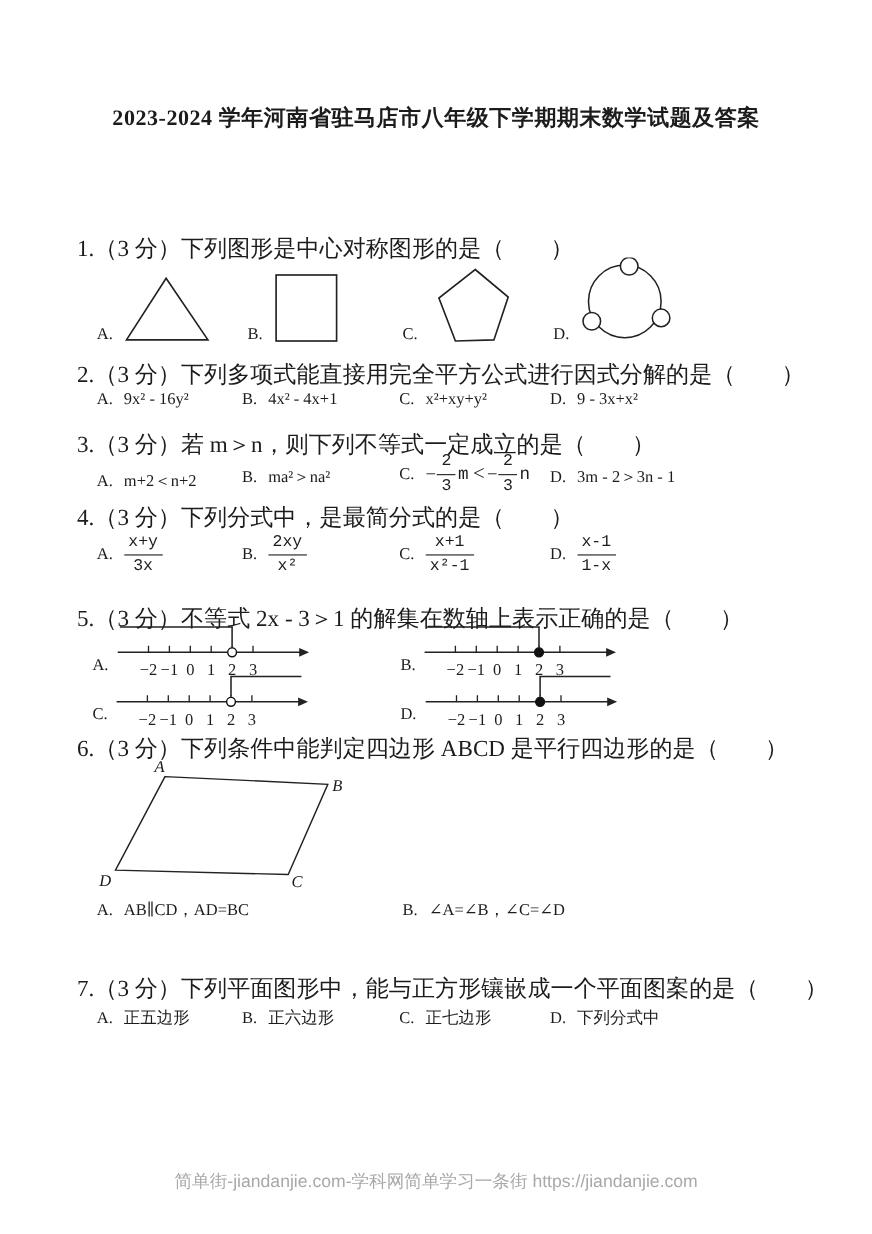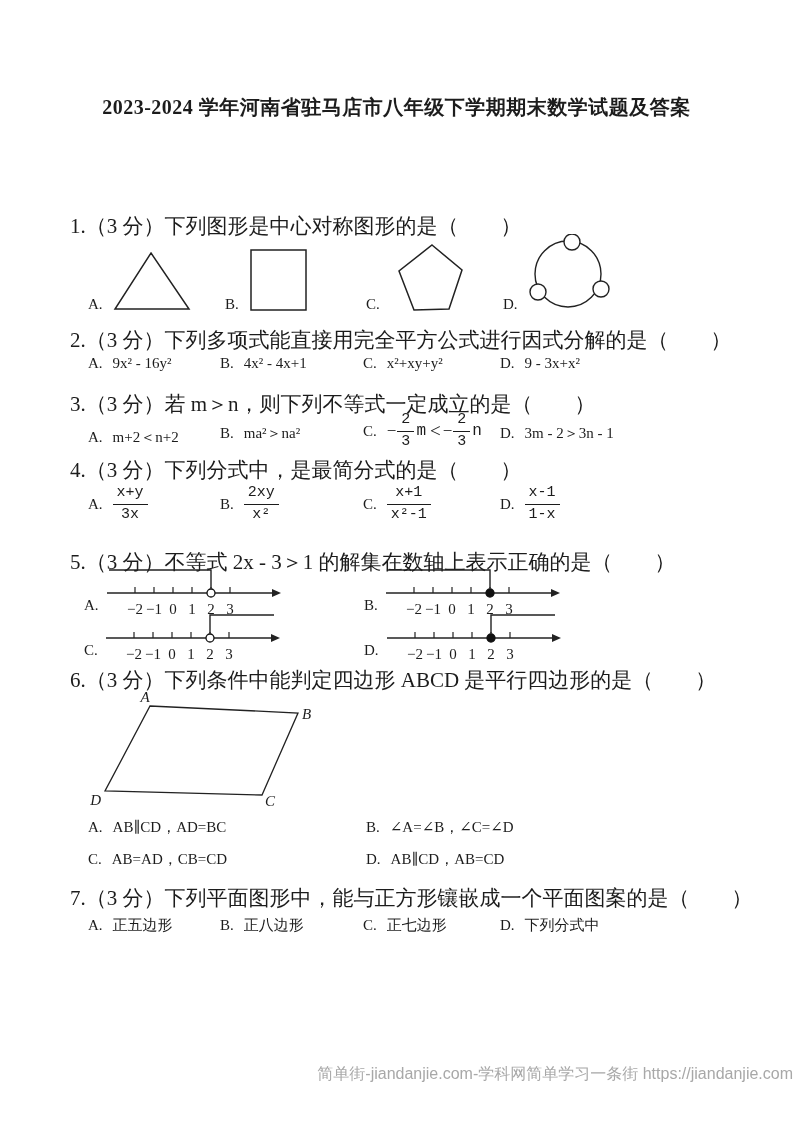--- a/index.html
+++ b/index.html
@@ -21,21 +21,21 @@
         font-family:"Liberation Mono","DejaVu Sans Mono",monospace;font-size:15px;line-height:1.25;}
   .frac .num{display:block;padding:0 4px 1px;border-bottom:1.4px solid #1c1c1c;}
   .frac .den{display:block;padding:1px 4px 0;}
   .fexpr{display:inline-flex;align-items:center;}
   .fsign{font-size:17px;margin-right:1px;}
   .fvar{font-family:"Liberation Mono","DejaVu Sans Mono",monospace;font-size:16px;margin:0 2px;}
   .frel{font-size:19px;margin:0 2px;}
   .q4group{position:absolute;display:flex;align-items:center;height:56px;}
   .nlgroup{position:absolute;display:flex;align-items:flex-end;}
   .nlgroup .olabel{margin-bottom:4px;margin-right:6px;}
-  .footer{top:1064px;left:0;width:793px;text-align:right;font-size:16px;color:#a8a8a8;
+  .footer{top:1064px;left:0;width:793px;text-align:center;font-size:16px;color:#a8a8a8;
           font-family:"Liberation Sans","DejaVu Sans",sans-serif;}
 </style>
 </head>
 <body>
 
 <div class="page">
 
   <div class="abs title">2023-2024 学年河南省驻马店市八年级下学期期末数学试题及答案</div>
 
 
@@ -236,29 +236,25 @@
       <text x="60" y="12" text-anchor="middle">A</text>
       <text x="217" y="29" text-anchor="start">B</text>
       <text x="180" y="116" text-anchor="start">C</text>
       <text x="16" y="115" text-anchor="end">D</text>
     </g>
   </svg>
   <div class="abs optrow" style="top:818px;height:24px">
     <span class="opt" style="left:88px"><span class="olabel">A.</span><span class="otext">AB∥CD，AD=BC</span></span>
     <span class="opt" style="left:366px"><span class="olabel">B.</span><span class="otext">∠A=∠B，∠C=∠D</span></span>
   </div>
-  <div class="abs optrow" style="top:850px;height:24px">
-    <span class="opt" style="left:88px"><span class="olabel">C.</span><span class="otext">AB=AD，CB=CD</span></span>
-    <span class="opt" style="left:366px"><span class="olabel">D.</span><span class="otext">AB∥CD，AB=CD</span></span>
-  </div>
 
   <div class="abs qtext" style="top:884px">7.（3 分）下列平面图形中，能与正方形镶嵌成一个平面图案的是（　　）</div>
   <div class="abs optrow" style="top:916px;height:24px">
     <span class="opt" style="left:88px"><span class="olabel">A.</span><span class="otext">正五边形</span></span>
-    <span class="opt" style="left:220px"><span class="olabel">B.</span><span class="otext">正八边形</span></span>
+    <span class="opt" style="left:220px"><span class="olabel">B.</span><span class="otext">正六边形</span></span>
     <span class="opt" style="left:363px"><span class="olabel">C.</span><span class="otext">正七边形</span></span>
     <span class="opt" style="left:500px"><span class="olabel">D.</span><span class="otext">下列分式中</span></span>
   </div>
 
 
   <div class="abs footer">简单街-jiandanjie.com-学科网简单学习一条街 https://jiandanjie.com</div>
 
 </div>
 
 </body></html>

